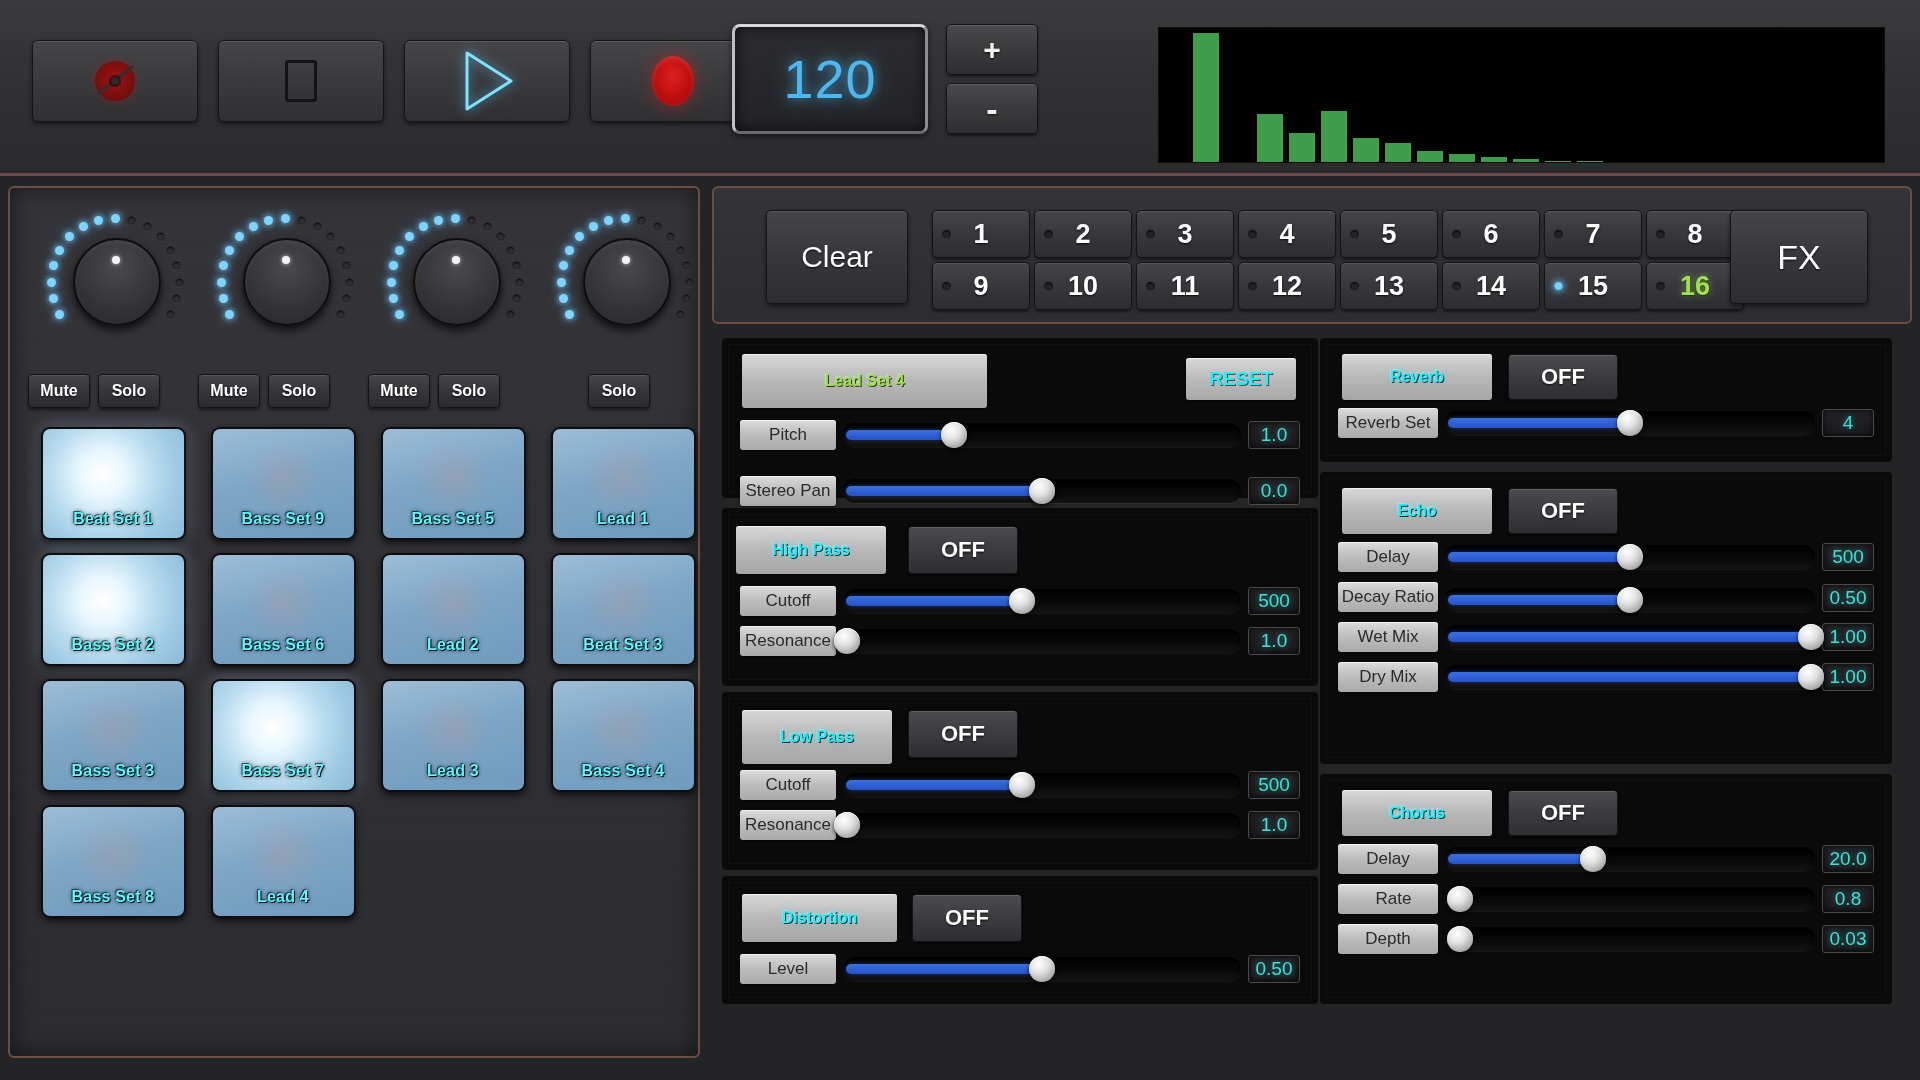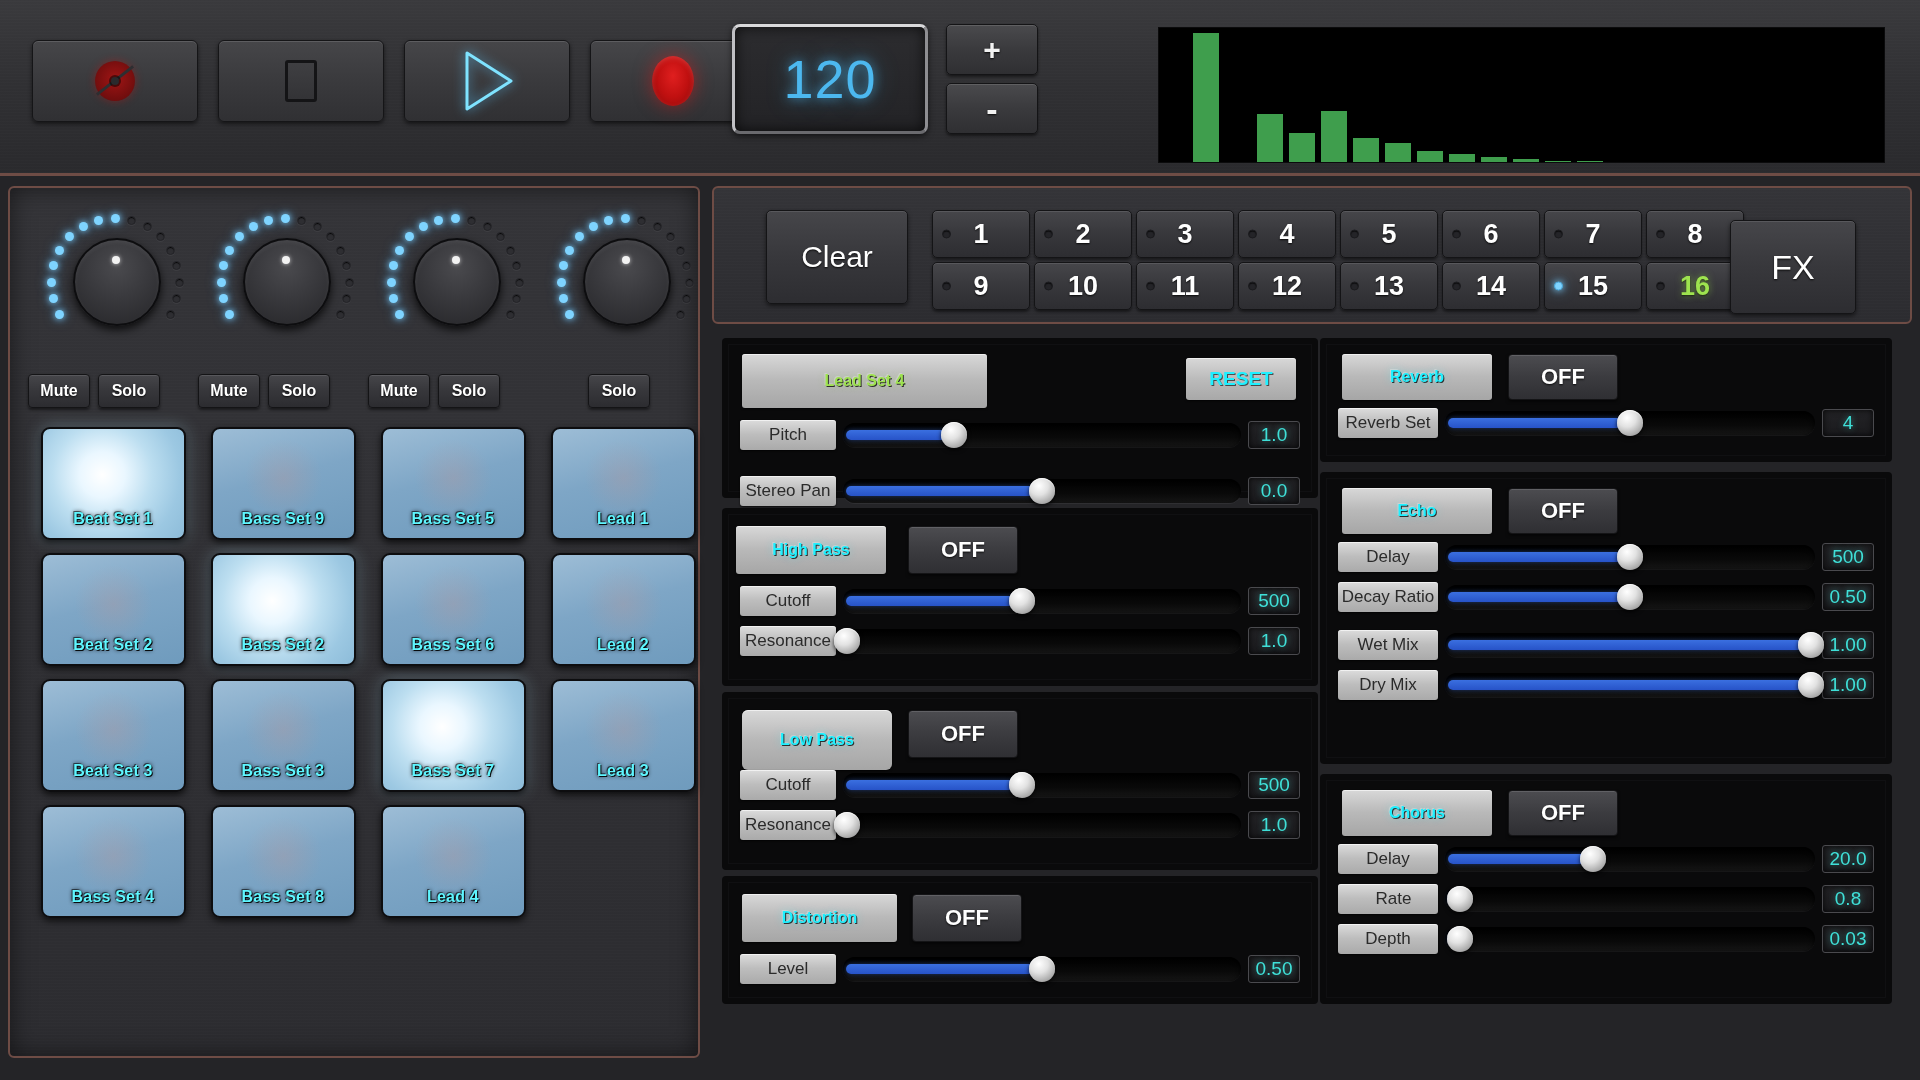--- a/index.html
+++ b/index.html
@@ -210,21 +210,21 @@
     background: #242428; border:1px solid #1b1b1e;
     box-shadow: inset 0 1px 1px rgba(0,0,0,.85);
   }
   .pbtn .led.on {
     background: #7fd4ff; border-color:#4ba7d8;
     box-shadow: 0 0 7px rgba(127,212,255,.95), 0 0 13px rgba(90,180,255,.55);
   }
   .pbtn.active-label { color: #9ee34f; text-shadow: 0 0 7px rgba(158,227,79,.55), 0 1px 2px rgba(0,0,0,.85); }
 
   .fx-btn {
-    position:absolute; left: 1016px; top: 32px; width: 126px; height: 94px; border-radius: 5px;
+    position:absolute; left: 1016px; top: 22px; width: 138px; height: 94px; border-radius: 5px;
     background: linear-gradient(180deg,#46464a 0%, #38383c 48%, #2d2d31 100%);
     border: 1px solid #141416;
     box-shadow: inset 0 1px 0 rgba(255,255,255,.1), 0 2px 4px rgba(0,0,0,.55);
     display:flex; align-items:center; justify-content:center;
     color:#fff; font-size: 34px; cursor:pointer;
     text-shadow: 0 1px 2px rgba(0,0,0,.85);
   }
 
   
   .module {
@@ -506,25 +506,20 @@
           <div class="pad dim">
             <div class="pad-label">Bass Set 5</div>
           </div>
         </div>
         <div class="pad-cell">
           <div class="pad dim">
             <div class="pad-label">Lead 1</div>
           </div>
         </div>
         <div class="pad-cell">
-          <div class="pad dim">
-            <div class="pad-label">Beat Set 2</div>
-          </div>
-        </div>
-        <div class="pad-cell">
           <div class="pad lit">
             <div class="pad-label">Bass Set 2</div>
           </div>
         </div>
         <div class="pad-cell">
           <div class="pad dim">
             <div class="pad-label">Bass Set 6</div>
           </div>
         </div>
         <div class="pad-cell">
@@ -686,21 +681,21 @@
               <div class="thumb" style="left: 1%;"></div>
             </div>
             <div class="readout">1.0</div>
           </div>
         </div>
     </div>
   </div>
 
   <div class="modwrap" style="left:722px; top:692px; width:596px; height:178px;">
     <div class="module" style="width:100%;height:100%;">
-      <div class="plate title" style="position:absolute;left:14px;top:12px;width:150px;height:60px;border-radius:6px;">Low Pass</div>
+      <div class="plate title" style="position:absolute;left:14px;top:12px;width:150px;height:54px;">Low Pass</div>
       <div class="onoff" style="position:absolute;left:180px;top:12px;width:110px;height:48px;">OFF</div>
       <div id="lp-sliders" style="position:absolute;left:12px;top:72px;right:12px;">
           <div class="srow" style="margin-bottom: 10px;">
             <div class="slabel" style="width: 96px;">Cutoff</div>
             <div class="track">
               <div class="fill" style="width: calc(45% - 6px);"></div>
               <div class="thumb" style="left: 45%;"></div>
             </div>
             <div class="readout">500</div>
           </div>
@@ -756,21 +751,21 @@
       <div class="onoff" style="position:absolute;left:182px;top:10px;width:110px;height:46px;">OFF</div>
       <div id="echo-sliders" style="position:absolute;left:12px;top:64px;right:12px;">
           <div class="srow" style="margin-bottom: 10px;">
             <div class="slabel" style="width: 100px;">Delay</div>
             <div class="track">
               <div class="fill" style="width: calc(50% - 6px);"></div>
               <div class="thumb" style="left: 50%;"></div>
             </div>
             <div class="readout">500</div>
           </div>
-          <div class="srow" style="margin-bottom: 18px;">
+          <div class="srow" style="margin-bottom: 10px; align-items: flex-end;">
             <div class="slabel" style="width: 100px;">Decay Ratio</div>
             <div class="track">
               <div class="fill" style="width: calc(50% - 6px);"></div>
               <div class="thumb" style="left: 50%;"></div>
             </div>
             <div class="readout">0.50</div>
           </div>
           <div class="srow" style="margin-bottom: 10px;">
             <div class="slabel" style="width: 100px;">Wet Mix</div>
             <div class="track">

